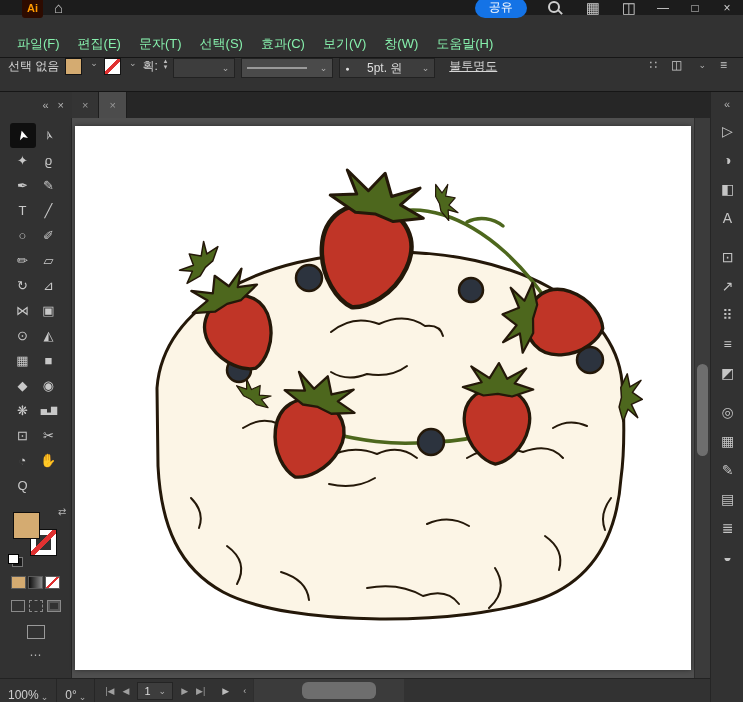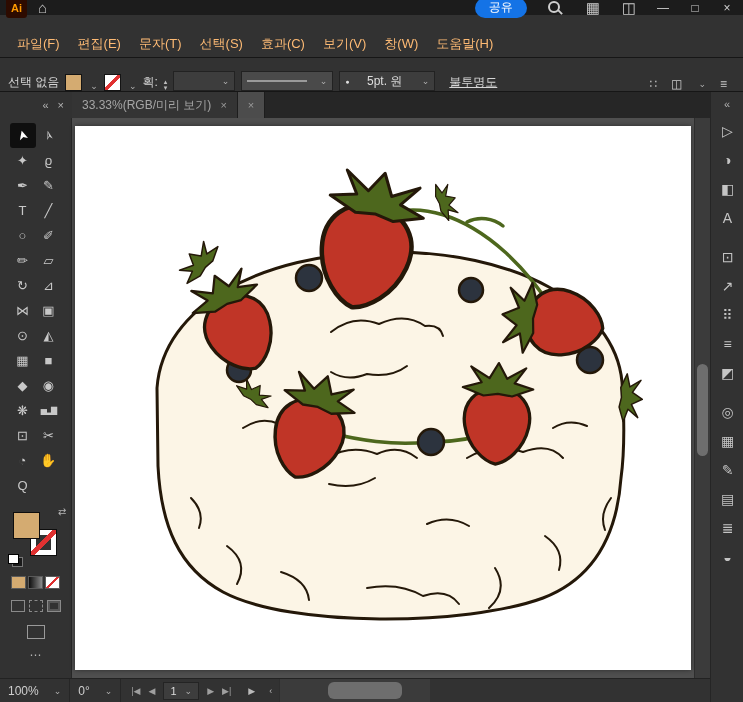--- a/index.html
+++ b/index.html
@@ -1,39 +1,39 @@
 <!DOCTYPE html>
 <html><head>
 <meta charset="utf-8">
 <style>
   html,body{margin:0;padding:0}
   body{width:743px;height:702px;position:relative;background:#323232;
        font-family:"Liberation Sans",sans-serif;overflow:hidden;user-select:none}
   
   .titlebar{position:absolute;top:0;left:0;right:0;height:15px;background:#1c1c1c;
-            display:flex;align-items:center;padding-left:6px;box-sizing:border-box}
+            display:flex;align-items:center;padding-left:22px;box-sizing:border-box}
   .ai-logo{width:21px;height:21px;background:#2d0b00;color:#ff9a00;font-weight:bold;
            font-size:11px;display:flex;align-items:center;justify-content:center;border-radius:3px}
   .tb-icon{color:#c9c9c9;font-size:15px;padding:0 11px}
   .tb-flex{flex:1}
   .share-btn{border:none;background:#1473e6;color:#fff;font-size:12px;height:20px;
              padding:0 14px;border-radius:10px;margin-right:8px;font-family:Liberation Serif, serif;cursor:pointer}
   .search-icon{position:relative;width:16px;height:16px;margin:0 12px}
   .search-icon i{position:absolute;display:block}
   .mag-c{width:8px;height:8px;border:2px solid #cfcfcf;border-radius:50%;left:1px;top:1px}
   .mag-h{width:6px;height:2px;background:#cfcfcf;transform:rotate(45deg);left:10px;top:11px}
   .win-btn{width:32px;height:30px;display:flex;align-items:center;justify-content:center;
            color:#cfcfcf;font-size:12px}
   
   .menubar{position:absolute;top:30px;left:0;right:0;height:28px;background:#323232;
            display:flex;align-items:center;padding-left:8px;border-bottom:1px solid #161616;box-sizing:border-box}
-  .menu-item{color:#fdba74;font-size:13px;padding:0 9px;height:100%;display:flex;align-items:center}
+  .menu-item{color:#86efac;font-size:13px;padding:0 9px;height:100%;display:flex;align-items:center}
   
   .controlbar{position:absolute;top:58px;left:0;right:0;height:34px;background:#323232;
-              display:flex;align-items:flex-end;border-bottom:1px solid #161616;box-sizing:border-box;
+              display:flex;align-items:flex-start;border-bottom:1px solid #161616;box-sizing:border-box;
               font-size:12px;color:#d6d6d6;gap:6px;padding:0 8px}
   .swatch-sm{width:17px;height:17px;border:1px solid #141414;box-sizing:border-box}
   .fill-sm{background:#d4ab71}
   .stroke-sm{background:#fff;position:relative}
   .stroke-sm::after,.none-slash::after{content:"";position:absolute;inset:0;
       background:linear-gradient(135deg,transparent 42%,#e03131 42%,#e03131 58%,transparent 58%)}
   .chev{color:#b0b0b0;font-size:9px;margin-left:2px}
   .stepper{display:flex;flex-direction:column;font-size:7px;line-height:6px;color:#bdbdbd}
   .dd{height:20px;background:#3d3d3d;border:1px solid #222;display:flex;align-items:center;
       justify-content:space-between;padding:0 5px;box-sizing:border-box;color:#dedede}
@@ -93,21 +93,21 @@
   .rightbar{position:absolute;top:92px;right:0;bottom:0;width:33px;background:#323232;
             border-left:1px solid #252525;box-sizing:border-box}
   .rb-head{height:24px;display:flex;align-items:center;justify-content:center;color:#b0b0b0;font-size:11px}
   .rb-icon{width:33px;height:29px;display:flex;align-items:center;justify-content:center;
            color:#c4c4c4;font-size:14px}
   .rb-gap{height:10px}
   
   .statusbar{position:absolute;left:0;right:33px;bottom:0;height:24px;background:#323232;
              border-top:1px solid #222;display:flex;align-items:center;font-size:12px;
              color:#cfcfcf;box-sizing:border-box}
-  .sb-group{display:flex;align-items:center;gap:13px;padding:0 8px;height:100%;border-right:1px solid #262626}
+  .sb-group{display:flex;align-items:flex-end;padding:0 8px;height:100%;border-right:1px solid #262626}
   .sb-nav{display:flex;align-items:center;gap:8px;padding:0 10px;height:100%;color:#9f9f9f;font-size:9px}
   .ab-box{display:flex;align-items:center;gap:6px;background:#3d3d3d;border:1px solid #242424;
           height:16px;padding:0 6px;color:#ddd;font-size:11px}
   .sb-status{flex:1;display:flex;align-items:center;justify-content:center;height:100%;
              border-left:1px solid #262626;border-right:1px solid #262626;color:#d8d8d8}
   .sb-play{padding:0 7px;font-size:9px;color:#bbb}
   .hscroll{width:150px;height:100%;position:relative;background:#3b3b3b;border-left:1px solid #2e2e2e}
   .hthumb{position:absolute;top:3px;bottom:3px;left:48px;width:74px;background:#6e6e6e;border-radius:6px}
   
   .cake{stroke:#241809;stroke-width:3}
@@ -179,21 +179,20 @@
     <span>≡</span>
   </span>
 </div>
 
 <div class="tabbar">
   <span class="panel-head">
     <span>«</span>
     <span>×</span>
   </span>
   <span class="tab inactive">
-    <span>33.33%(RGB/미리 보기)</span>
     <span class="x">×</span>
   </span>
   <span class="tab active">
     <span class="x">×</span>
   </span>
 </div>
 
 <div class="leftbar">
   <div class="tools">
     <div class="tool sel">

